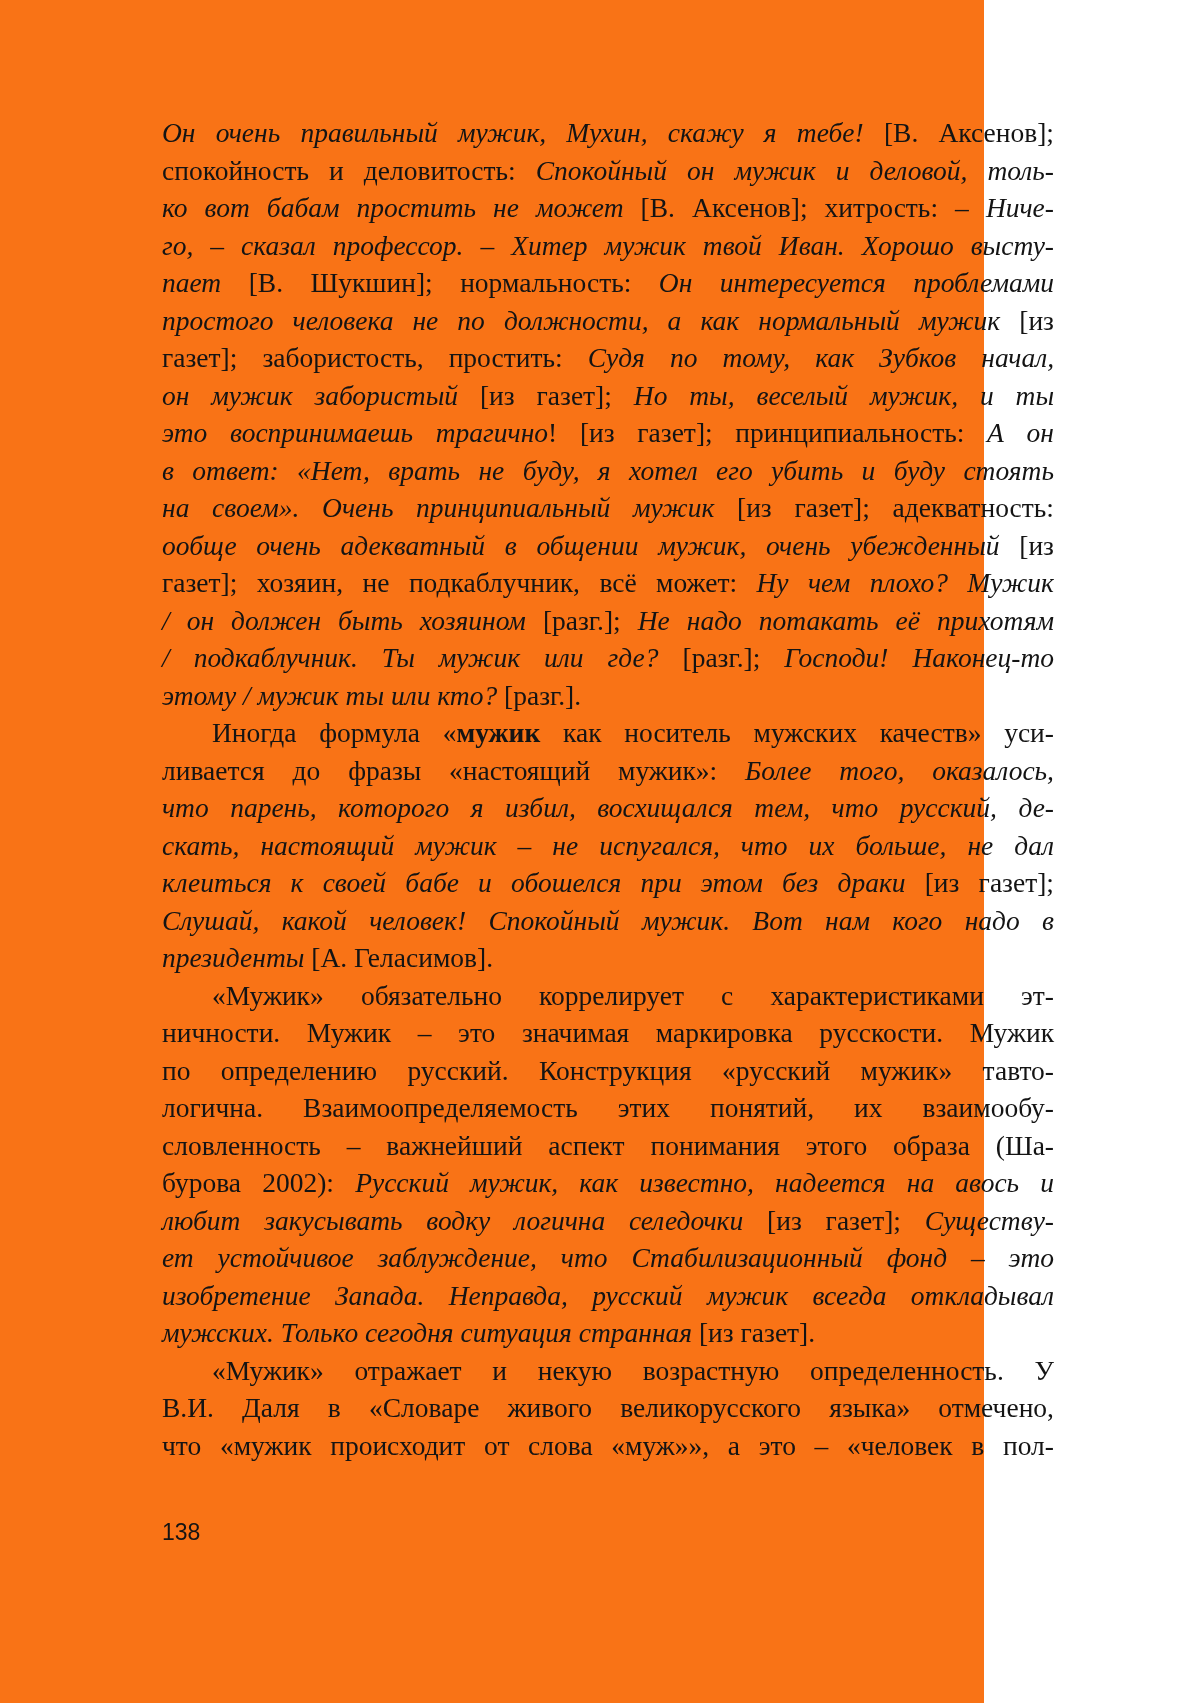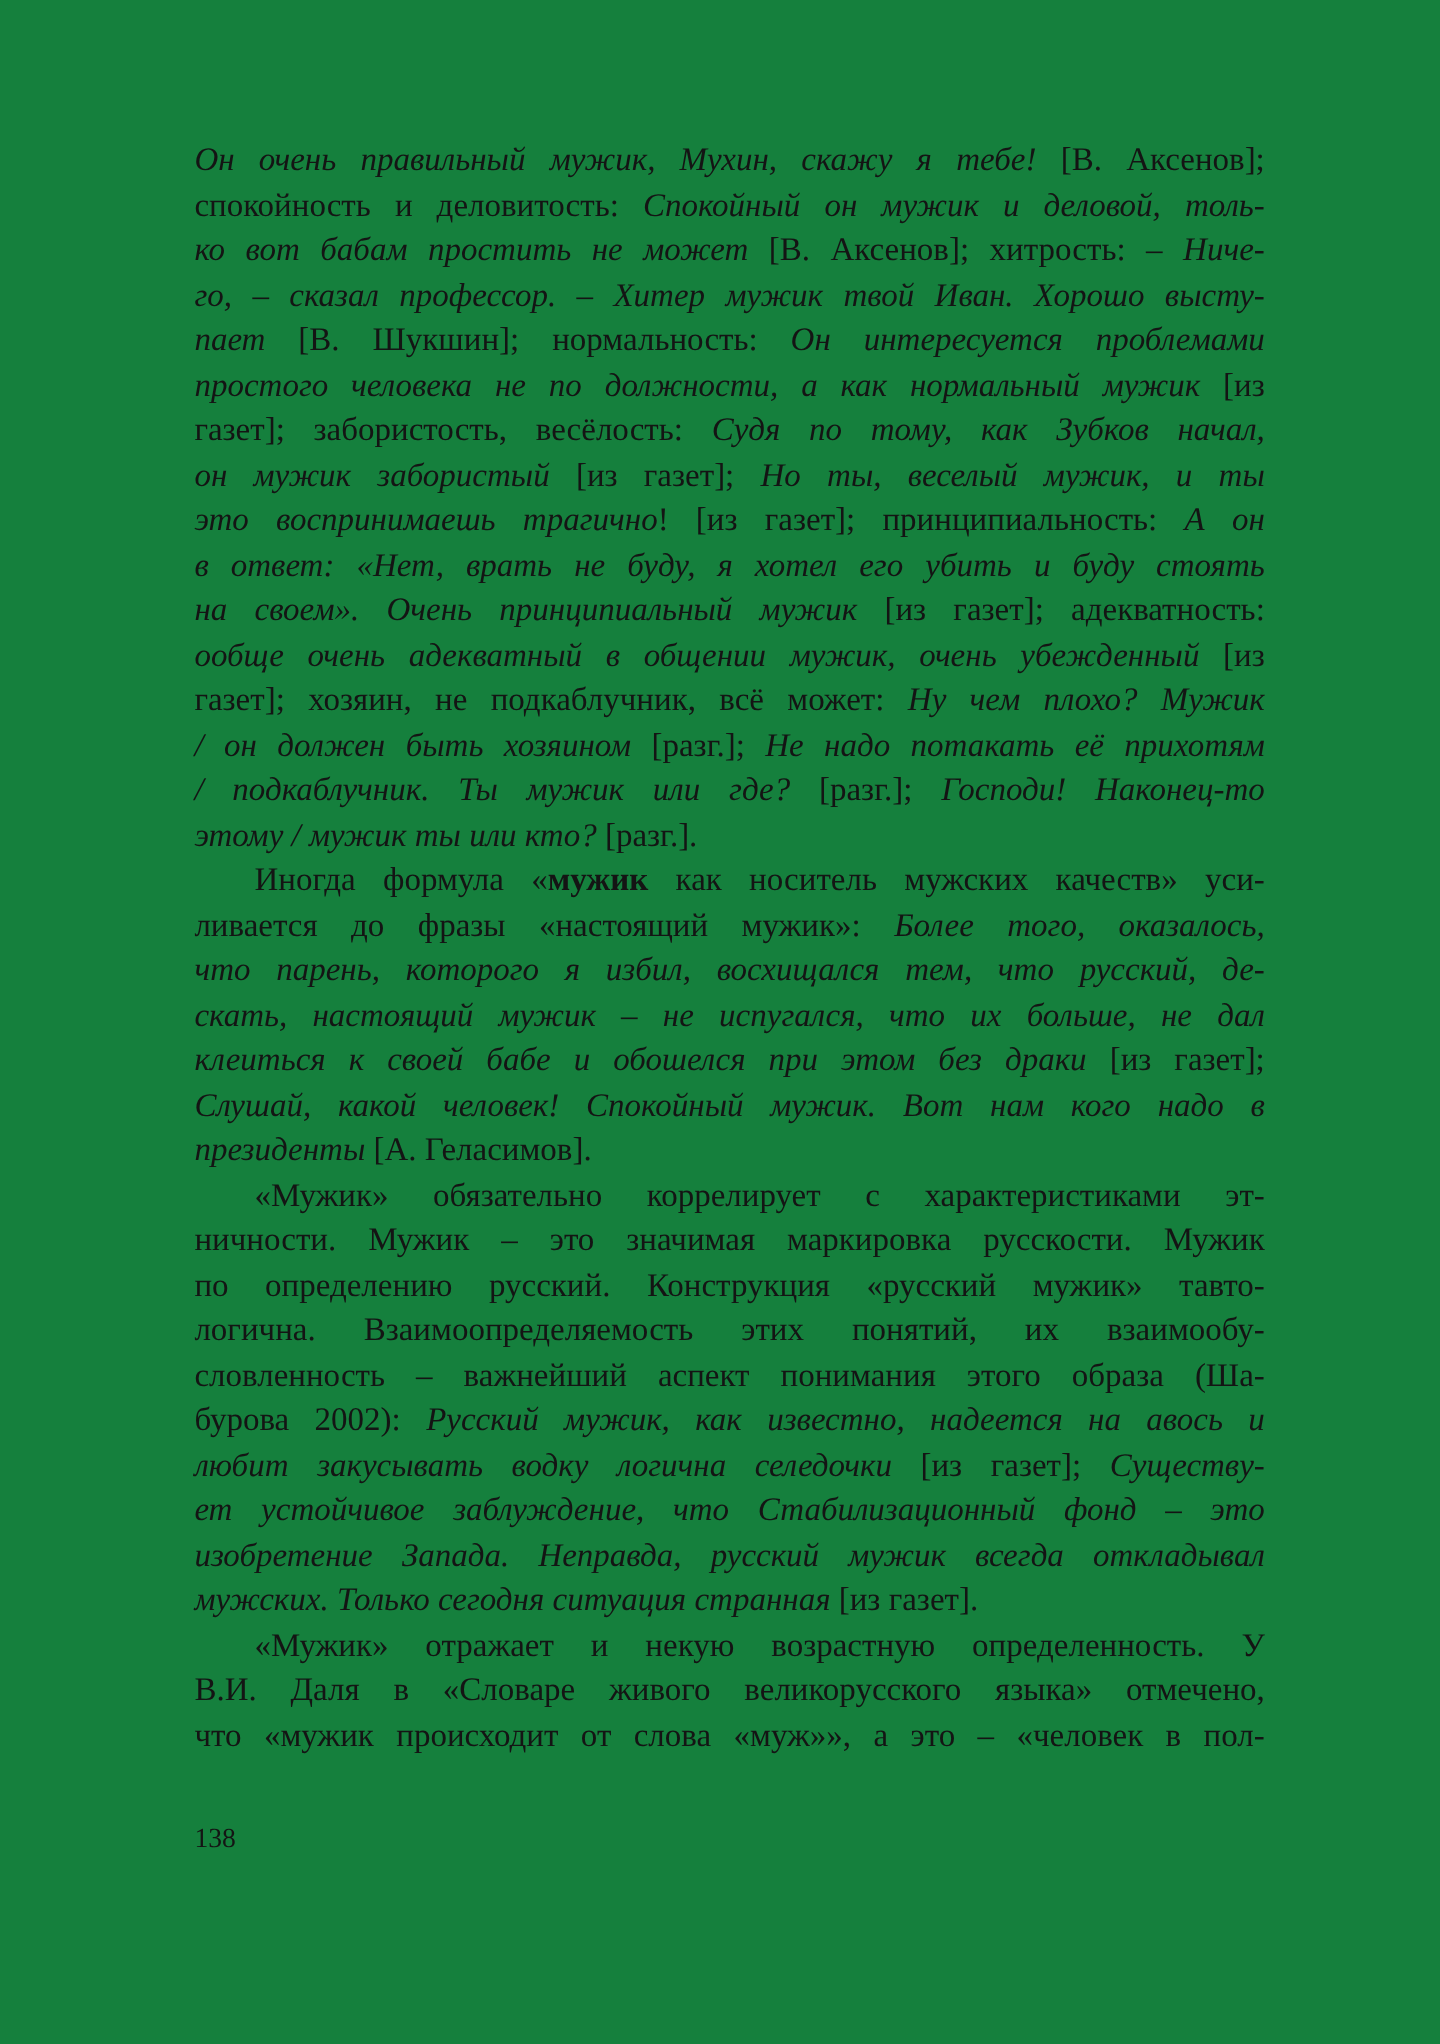--- a/index.html
+++ b/index.html
@@ -1,46 +1,46 @@
 <!DOCTYPE html>
 <html><head>
 <meta charset="utf-8">
 <style>
   html, body { margin: 0; padding: 0; background: #ffffff; }
   body { width: 1200px; height: 1703px; position: relative; overflow: hidden; }
-  .page { position: absolute; left: 0; top: 0; width: 1200px; height: 1703px; background: #15803d; }
+  .page { position: absolute; left: 0; top: 0; width: 984px; height: 1703px; background: #f97316; }
   .text-block {
     position: absolute; left: 162px; top: 114px; width: 892px;
     font-family: "Liberation Serif", "DejaVu Serif", serif;
     font-size: 27.5px; line-height: 37.5px; color: #141414;
   }
   .line { display: block; height: 37.5px; white-space: nowrap; text-align: justify; text-align-last: justify; }
   .line.last { text-align-last: left; }
   .line.indent { padding-left: 50px; }
   .i { font-style: italic; }
   .b { font-weight: bold; }
   .page-number {
     position: absolute; left: 162px; top: 1519px;
-    font-family: Liberation Serif, serif;
+    font-family: Liberation Sans, sans-serif;
     font-size: 23px; color: #141414;
   }
 </style>
 </head>
 <body>
 
 <div class="page">
   <div class="text-block" id="text-block">
       <div>
         <span class="line"><span class="i">Он очень правильный мужик, Мухин, скажу я тебе! </span><span>[В. Аксенов];</span></span>
         <span class="line"><span>спокойность и деловитость: </span><span class="i">Спокойный он мужик и деловой, толь-</span></span>
         <span class="line"><span class="i">ко вот бабам простить не может </span><span>[В. Аксенов]; хитрость: – </span><span class="i">Ниче-</span></span>
         <span class="line"><span class="i">го, – сказал профессор. – Хитер мужик твой Иван. Хорошо высту-</span></span>
         <span class="line"><span class="i">пает </span><span>[В. Шукшин]; нормальность: </span><span class="i">Он интересуется проблемами</span></span>
         <span class="line"><span class="i">простого человека не по должности, а как нормальный мужик </span><span>[из</span></span>
-        <span class="line"><span>газет]; забористость, весёлость: </span><span class="i">Судя по тому, как Зубков начал,</span></span>
+        <span class="line"><span>газет]; забористость, простить: </span><span class="i">Судя по тому, как Зубков начал,</span></span>
         <span class="line"><span class="i">он мужик забористый </span><span>[из газет]; </span><span class="i">Но ты, веселый мужик, и ты</span></span>
         <span class="line"><span class="i">это воспринимаешь трагично</span><span>! [из газет]; принципиальность: </span><span class="i">А он</span></span>
         <span class="line"><span class="i">в ответ: «Нет, врать не буду, я хотел его убить и буду стоять</span></span>
         <span class="line"><span class="i">на своем». Очень принципиальный мужик </span><span>[из газет]; адекватность:</span></span>
         <span class="line"><span class="i">ообще очень адекватный в общении мужик, очень убежденный </span><span>[из</span></span>
         <span class="line"><span>газет]; хозяин, не подкаблучник, всё может: </span><span class="i">Ну чем плохо? Мужик</span></span>
         <span class="line"><span class="i">/ он должен быть хозяином </span><span>[разг.]; </span><span class="i">Не надо потакать её прихотям</span></span>
         <span class="line"><span class="i">/ подкаблучник. Ты мужик или где? </span><span>[разг.]; </span><span class="i">Господи! Наконец-то</span></span>
         <span class="line last"><span class="i">этому / мужик ты или кто? </span><span>[разг.].</span></span>
       </div>

